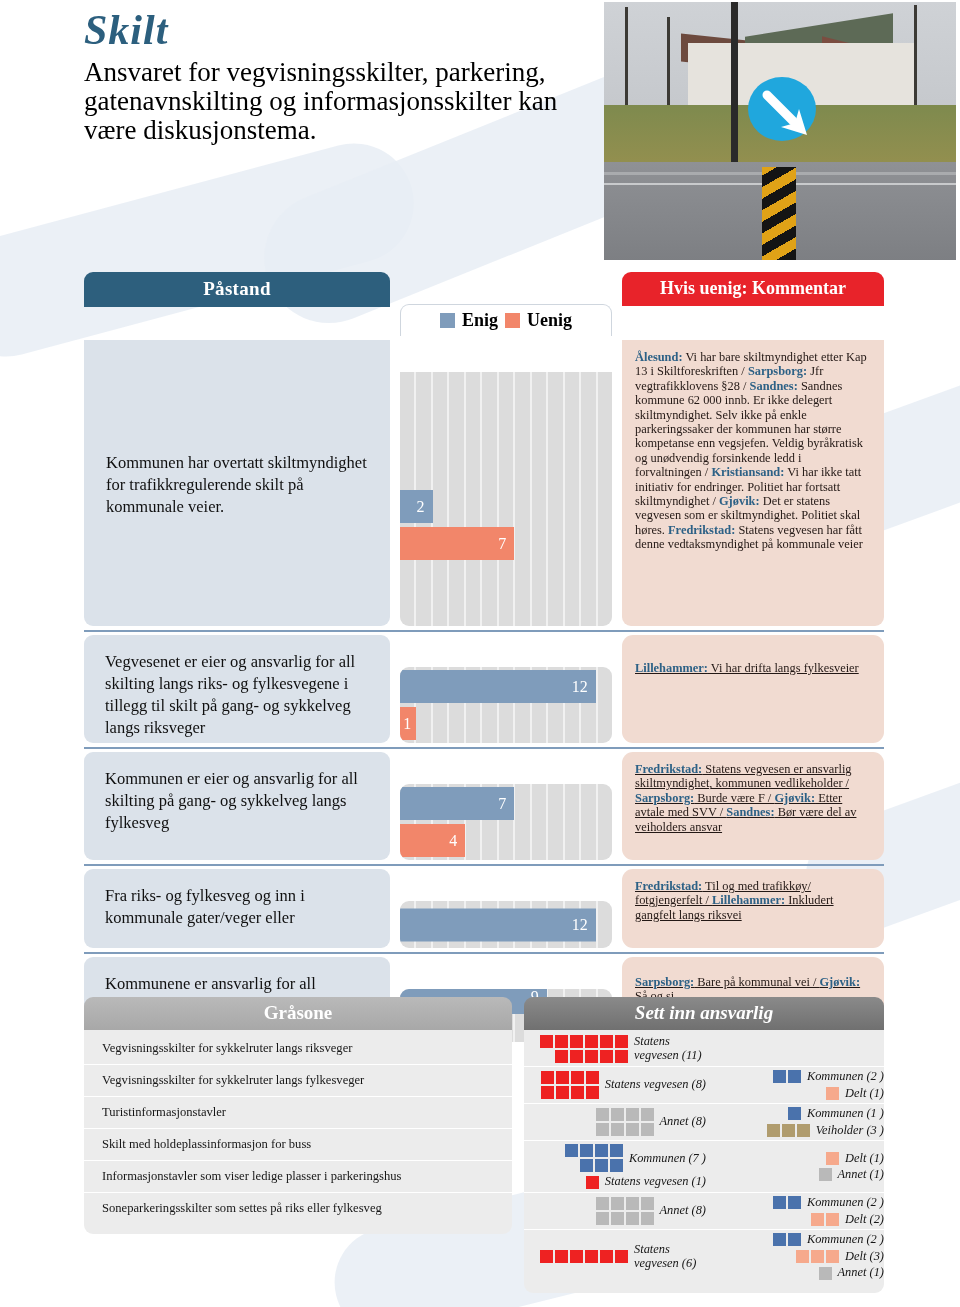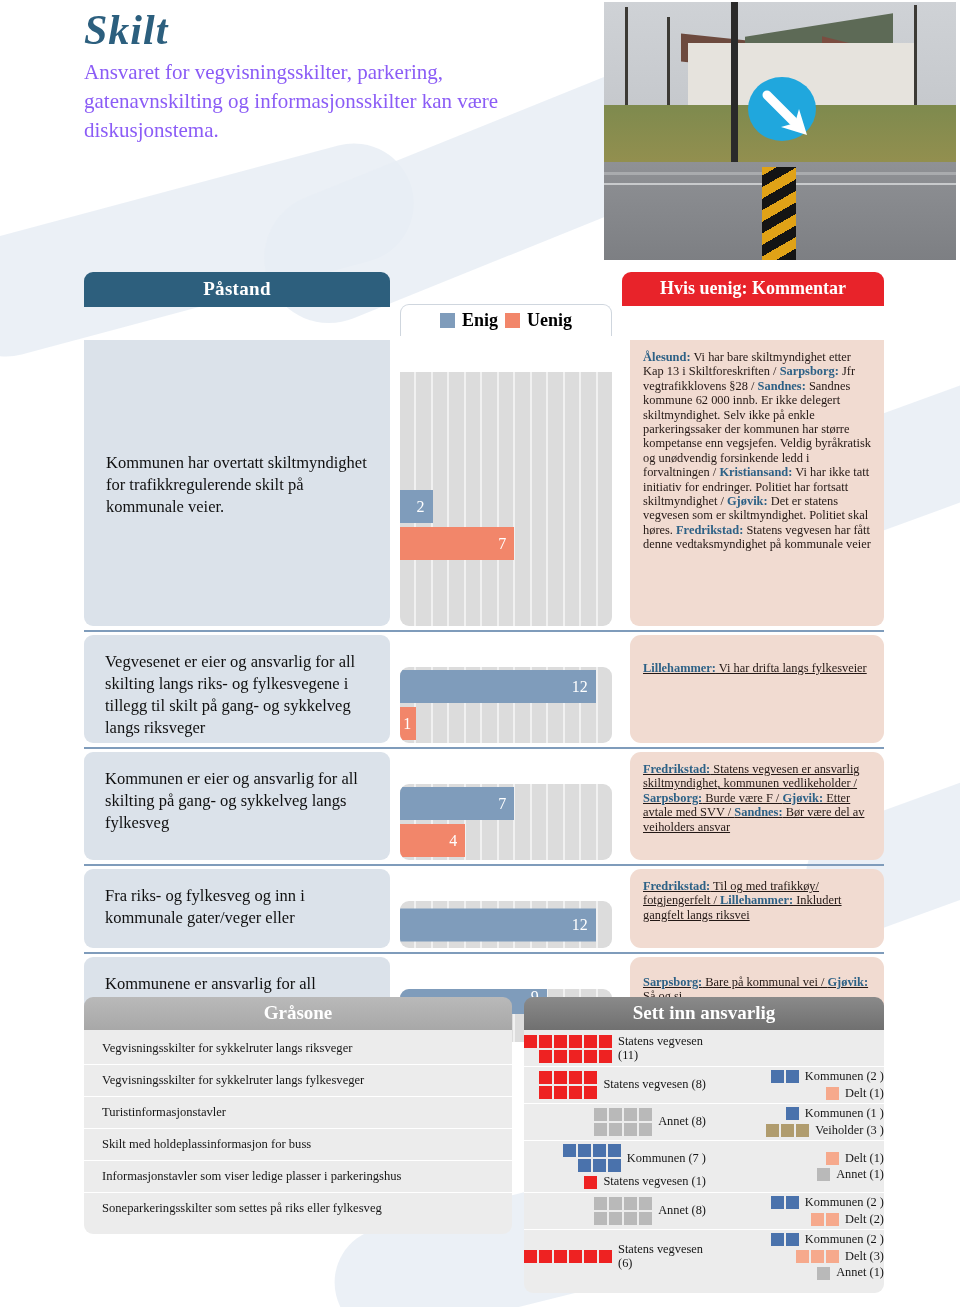--- a/index.html
+++ b/index.html
@@ -22,21 +22,21 @@
   
   .header { position:absolute; left:0; top:0; width:960px; height:265px; z-index:2; }
   .title {
     position:absolute; left:84px; top:6px;
     font-size:42px; font-style:italic; font-weight:bold;
     color:#2c5f7e; letter-spacing:1px;
     font-family:"Liberation Serif", serif;
   }
   .lede {
     position:absolute; left:84px; top:58px; width:500px;
-    font-size:21px; line-height:29px; color:#8b5cf6;
+    font-size:27px; line-height:29px; color:#000000;
   }
 
   
   .photo {
     position:absolute; left:604px; top:2px; width:352px; height:258px;
     overflow:hidden; background:#bcbcc0; z-index:3;
   }
   .ph-sky { position:absolute; left:0; top:0; width:100%; height:56%; background:linear-gradient(#cfd2d6,#c2c5c9); }
   .ph-house {
     position:absolute; left:24%; top:16%; width:64%; height:34%;
@@ -109,30 +109,29 @@
   }
   .bar.enig  { background:#7f9cbb; }
   .bar.uenig { background:#f2866a; }
   .bar + .bar { margin-top:4px; }
 
   .comment-box {
     background:#f1dbd1; border-radius:0 0 9px 9px;
     padding:10px 13px 10px 13px;
     font-size:12.4px; line-height:14.4px; color:#231815;
     height:100%;
-    margin-left:8px;
   }
   .comment-box.rounded-all { border-radius:11px;text-decoration:underline; }
   .comment-box b { color:#2d6186; }
   .divider { height:2px; background:#7f9cbb; margin:3px 0 3px 0; }
 
   
   .bottom { position:absolute; left:84px; top:997px; width:800px; z-index:4; display:flex; gap:12px; }
   .panel-gray { width:428px; flex:0 0 428px; }
-  .panel-resp { width:360px; flex:0 0 360px; }
+  .panel-resp { width:360px; flex:0 0 360px;font-style:italic; }
 
   .gz-head {
     background:linear-gradient(#b9b9b9,#a8a8a8); color:#fff;
     border-radius:9px 9px 0 0; text-align:center;
     font-size:19px; font-weight:bold; padding:5px 0 6px;
   }
   .gz-body { background:#ececec; border-radius:0 0 9px 9px; padding:3px 0 10px; }
   .gz-item {
     font-size:12.6px; color:#161616; padding:8px 0 8px 18px;
     border-bottom:1px solid #ffffff;
@@ -143,21 +142,21 @@
     background:linear-gradient(#8a8a8a,#707070); color:#fff;
     border-radius:9px 9px 0 0; text-align:center;
     font-size:19px; font-weight:bold; padding:5px 0 6px;
   }
   .sr-body { background:#ececec; border-radius:0 0 9px 9px; padding:2px 0 10px; }
   .sr-row {
     display:flex; align-items:center; min-height:34px;
     border-bottom:1px solid #ffffff; padding:3px 0;
   }
   .sr-row:last-child { border-bottom:none; }
-  .sr-left { flex:0 0 188px; display:flex; align-items:center; justify-content:flex-end; gap:6px; padding-right:6px; }
+  .sr-left { flex:0 0 188px; display:flex; align-items:center; justify-content:flex-end; gap:6px; padding-right:6px;padding-left:16px; }
   .sr-right { flex:1 1 auto; display:flex; align-items:center; gap:6px; }
   .grp { display:flex; flex-direction:column; gap:2px; }
   .grp-line { display:flex; gap:2px; justify-content:flex-end; }
   .sq { width:13px; height:13px; display:block; }
   .sq-red  { background:#ee2222; }
   .sq-gray { background:#b9b9b9; }
   .sq-blue { background:#4a72ac; }
   .sq-peach{ background:#f6a98c; }
   .sq-tan  { background:#b09c6e; }
   .sr-label { font-size:12.4px; line-height:13.6px; color:#161616; }

